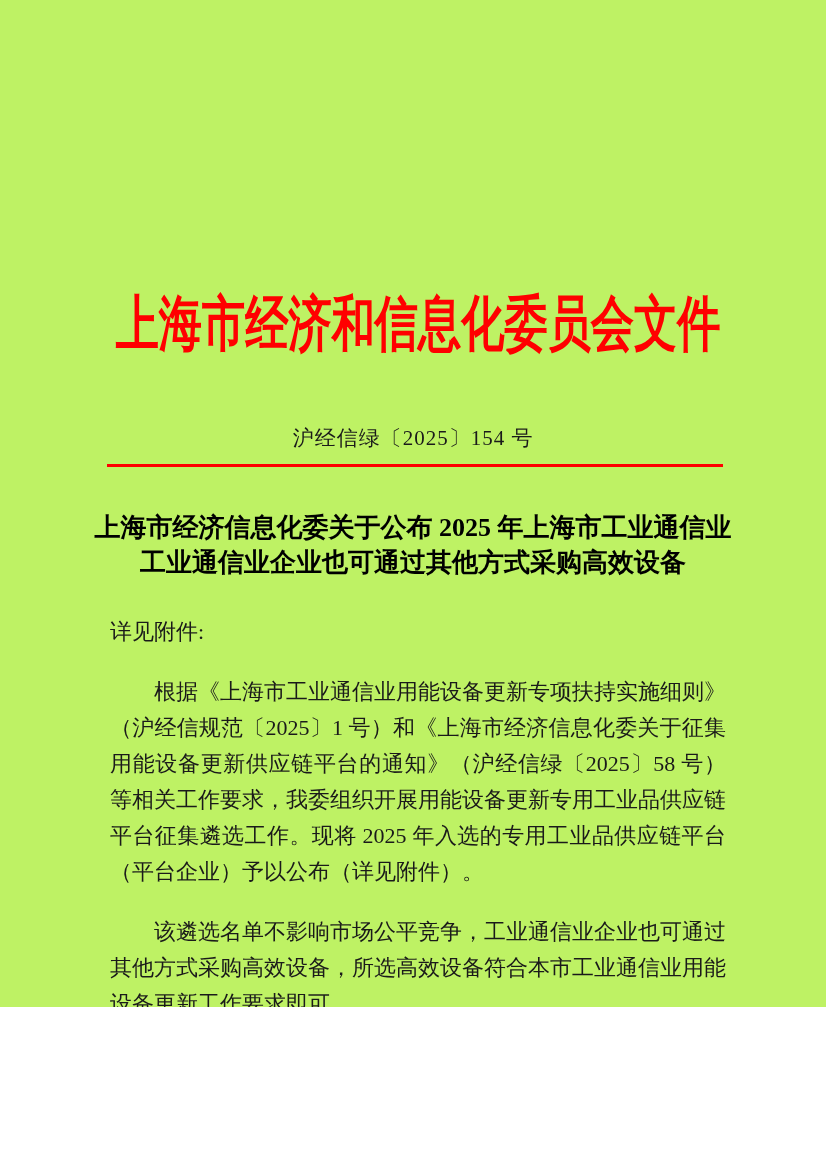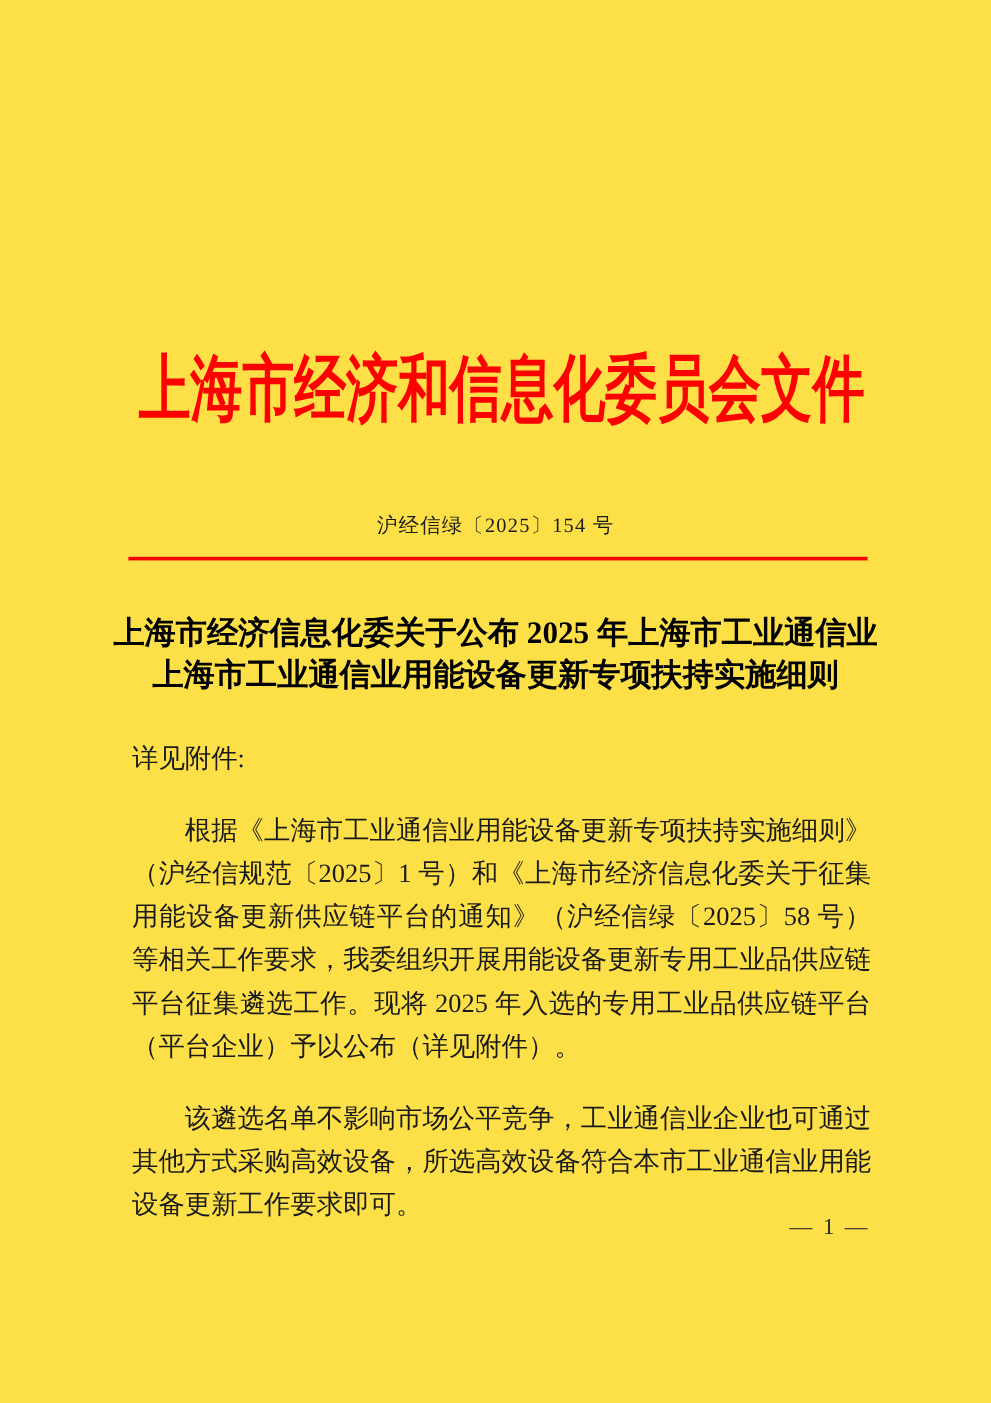--- a/index.html
+++ b/index.html
@@ -3,22 +3,22 @@
 <meta charset="utf-8">
 <style>
   html, body {
     margin: 0;
     padding: 0;
     background: #ffffff;
   }
   .page {
     position: relative;
     width: 826px;
-    height: 1169px;
-    background: #fde047;
+    height: 1007px;
+    background: #bef264;
     overflow: hidden;
     font-family: "Liberation Serif", "DejaVu Serif", serif;
     color: #000000;
   }
   
   .letterhead {
     position: absolute;
     top: 288px;
     left: 0;
     width: 100%;
@@ -31,21 +31,21 @@
     transform: scale(0.72, 1.0);
     transform-origin: 50% 50%;
   }
   
   .doc-number {
     position: absolute;
     top: 424px;
     left: 0;
     width: 100%;
     text-align: center;
-    font-size: 17px;
+    font-size: 21px;
     line-height: 28px;
     letter-spacing: 1px;
     color: #1a1a1a;
   }
   
   .red-rule {
     position: absolute;
     top: 464px;
     left: 107px;
     width: 616px;
@@ -106,21 +106,21 @@
 <div class="page">
 
   <div class="letterhead">上海市经济和信息化委员会文件</div>
 
   <div class="doc-number">沪经信绿〔2025〕154 号</div>
 
   <div class="red-rule"></div>
 
   <h1 class="doc-title">
     <span class="title-line">上海市经济信息化委关于公布 2025 年上海市工业通信业</span>
-    <span class="title-line">上海市工业通信业用能设备更新专项扶持实施细则</span>
+    <span class="title-line">工业通信业企业也可通过其他方式采购高效设备</span>
   </h1>
 
   <div class="doc-body">
     <p class="salutation">详见附件:</p>
 
   <p class="para">根据《上海市工业通信业用能设备更新专项扶持实施细则》（沪经信规范〔2025〕1 号）和《上海市经济信息化委关于征集用能设备更新供应链平台的通知》（沪经信绿〔2025〕58 号）等相关工作要求，我委组织开展用能设备更新专用工业品供应链平台征集遴选工作。现将 2025 年入选的专用工业品供应链平台（平台企业）予以公布（详见附件）。</p>
       <p class="para">该遴选名单不影响市场公平竞争，工业通信业企业也可通过其他方式采购高效设备，所选高效设备符合本市工业通信业用能设备更新工作要求即可。</p>
     </div>
 
   <div class="page-number">

